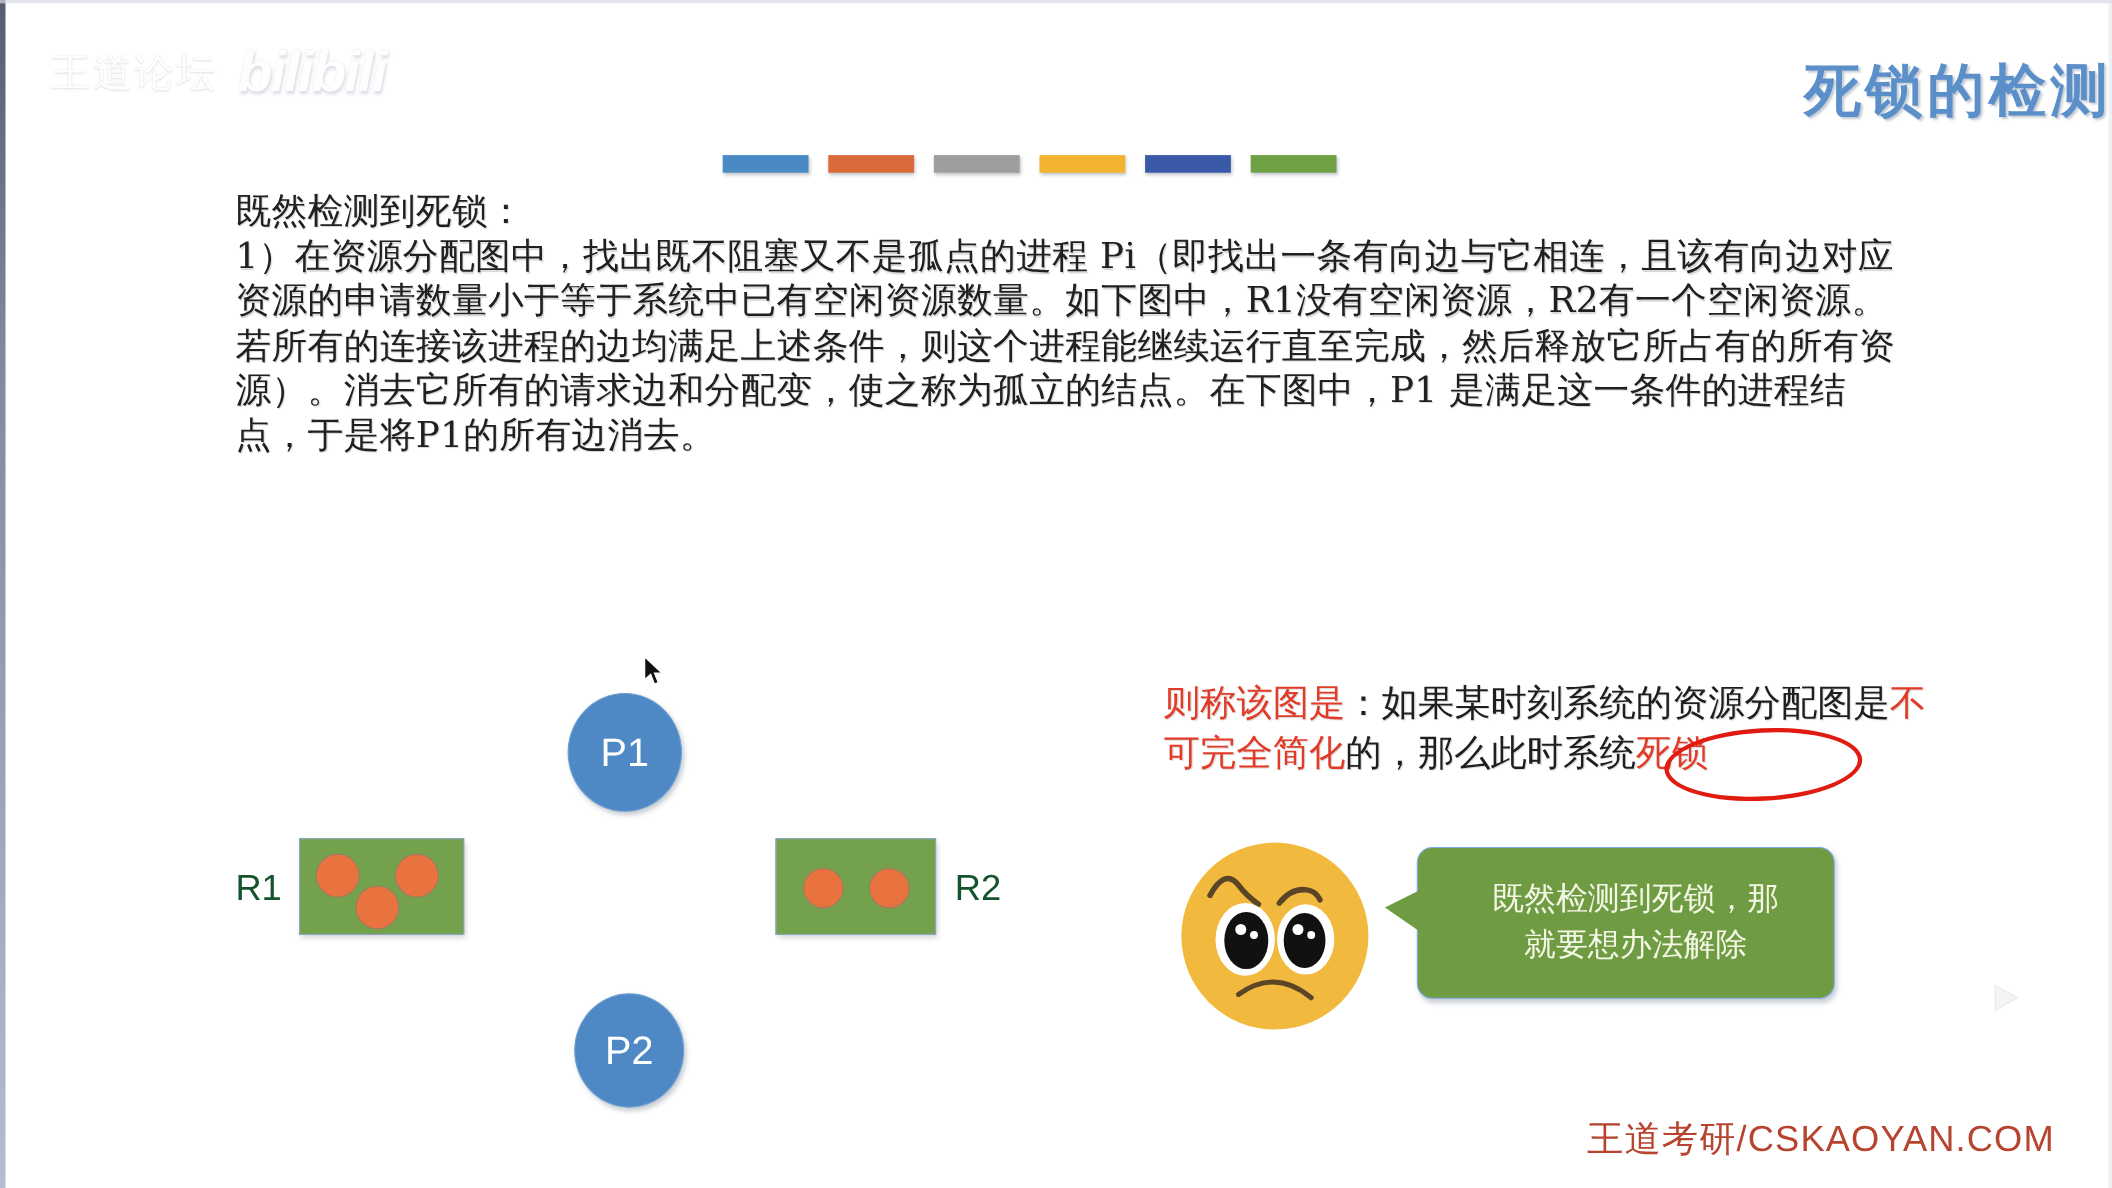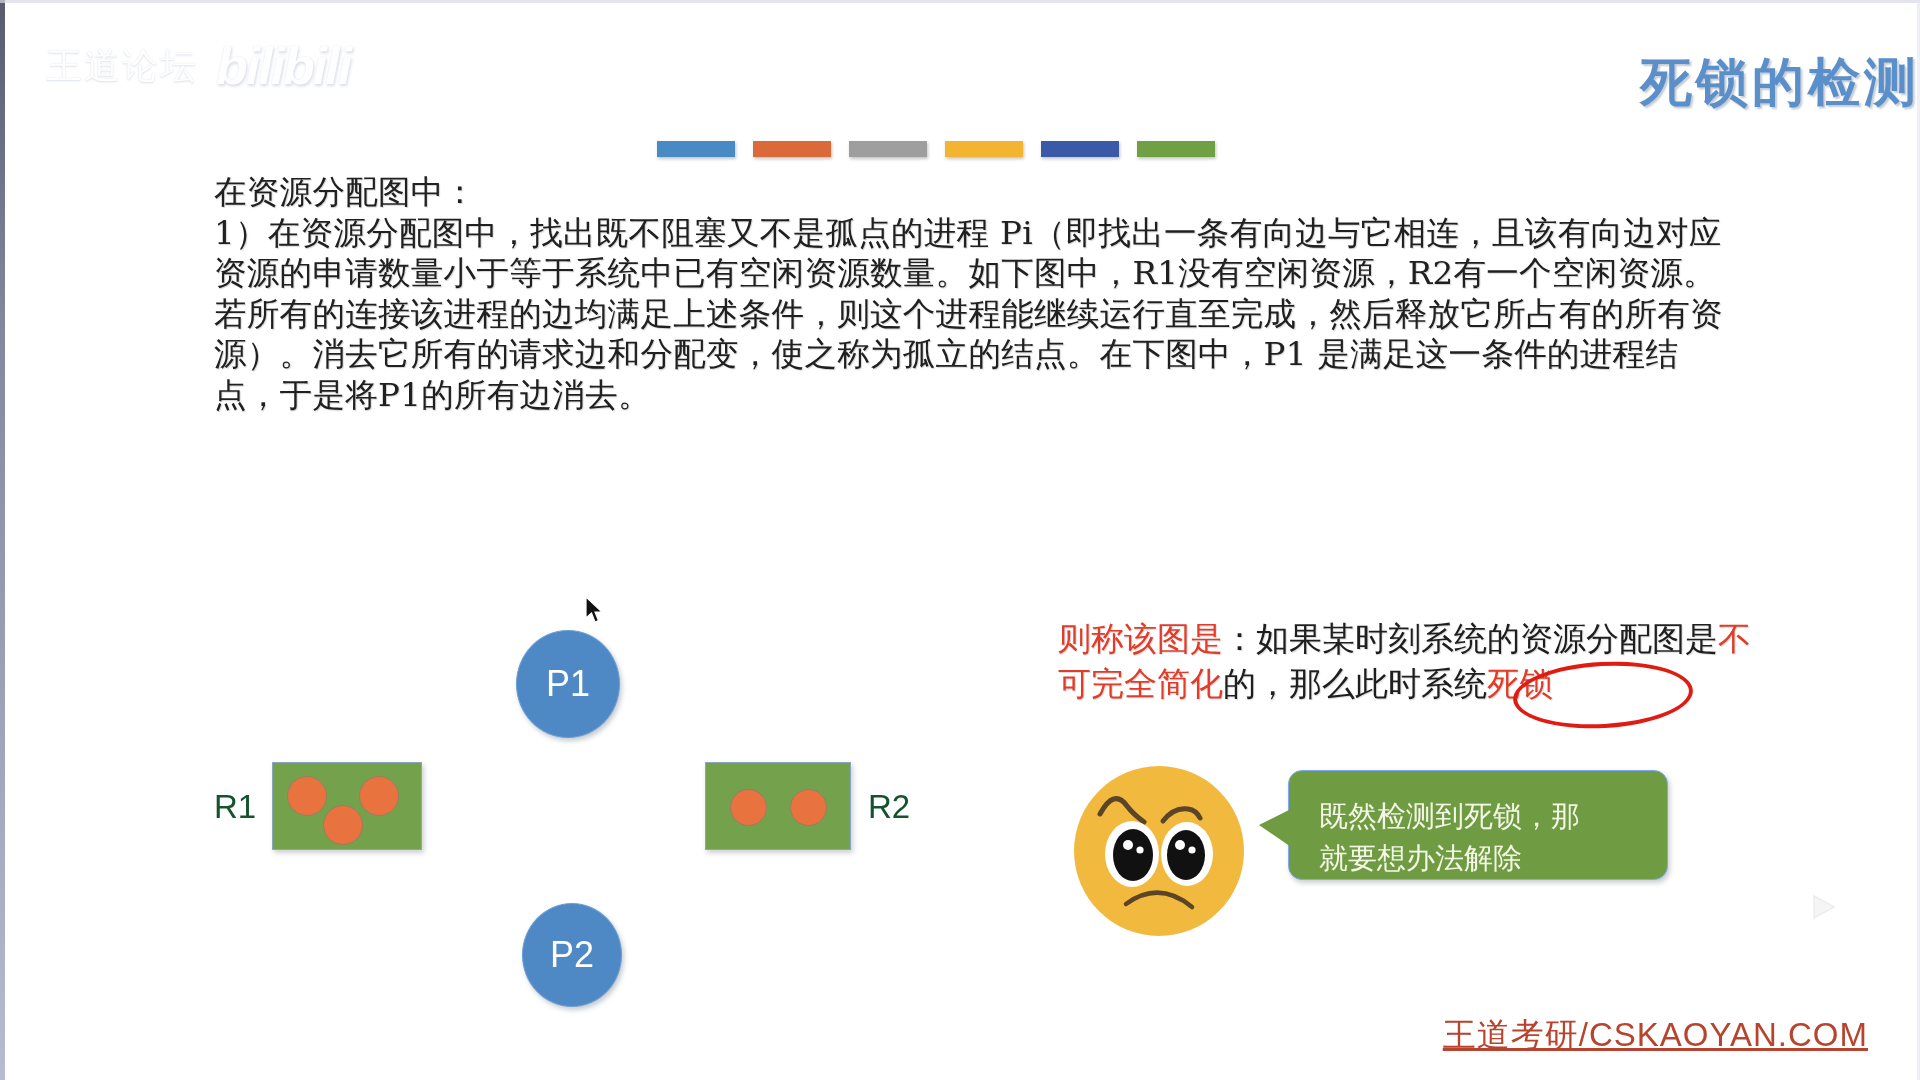--- a/index.html
+++ b/index.html
@@ -132,25 +132,26 @@
     width: 180px; height: 66px;
     border: 4px solid #e01c12; border-radius: 50%;
     transform: rotate(-3deg);
     pointer-events: none;
   }
 
   
   .emoji { position: absolute; left: 1070px; top: 762px; width: 178px; height: 178px; }
   .bubble {
     position: absolute; left: 1288px; top: 770px;
-    width: 380px; height: 110px;
+    width: 380px; height: 138px;
     background: #6f9c43;
     border: 1.5px solid #7fa9f0;
     border-radius: 14px;
     box-shadow: 2px 3px 5px rgba(120,130,145,.4);
+    text-align: center;
   }
   .bubble-tail {
     position: absolute; left: -30px; top: 38px;
     width: 0; height: 0;
     border-top: 16px solid transparent;
     border-bottom: 22px solid transparent;
     border-right: 32px solid #6f9c43;
   }
   .bubble-text {
     position: absolute; left: 30px; top: 24px; width: 336px;
@@ -159,21 +160,20 @@
     color: #f4f7e6;
     white-space: pre-wrap;
   }
 
   
   .footer {
     position: absolute; right: 52px; bottom: 22px;
     font-family: "Liberation Sans", sans-serif;
     font-size: 33px; letter-spacing: 1px;
     color: #b7442f;
-    text-decoration: underline;
   }
 </style>
 </head>
 <body>
 
 <div id="slide">
 
   <div class="edge-left"></div>
   <div class="edge-top"></div>
   <div class="edge-right"></div>
@@ -188,21 +188,21 @@
   <div class="colorbars">
     <div class="bar" style="background:#4a8ac4"></div>
     <div class="bar" style="background:#da6a3a"></div>
     <div class="bar" style="background:#9e9e9e"></div>
     <div class="bar" style="background:#f2b431"></div>
     <div class="bar" style="background:#3a5aa8"></div>
     <div class="bar" style="background:#6fa144"></div>
   </div>
 
   <div class="bodytext">
-    <p>在资源分配图中：</p>
+    <p>既然检测到死锁：</p>
     <p>1）在资源分配图中，找出既不阻塞又不是孤点的进程 Pi（即找出一条有向边与它相连，且该有向边对应资源的申请数量小于等于系统中已有空闲资源数量。如下图中，R1没有空闲资源，R2有一个空闲资源。若所有的连接该进程的边均满足上述条件，则这个进程能继续运行直至完成，然后释放它所占有的所有资源）。消去它所有的请求边和分配变，使之称为孤立的结点。在下图中，P1 是满足这一条件的进程结点，于是将P1的所有边消去。</p>
   </div>
 
   <div class="diagram">
 
     <div class="node-proc" id="p1">
       <span>P1</span>
     </div>
 
     <div class="node-res" id="r1">

